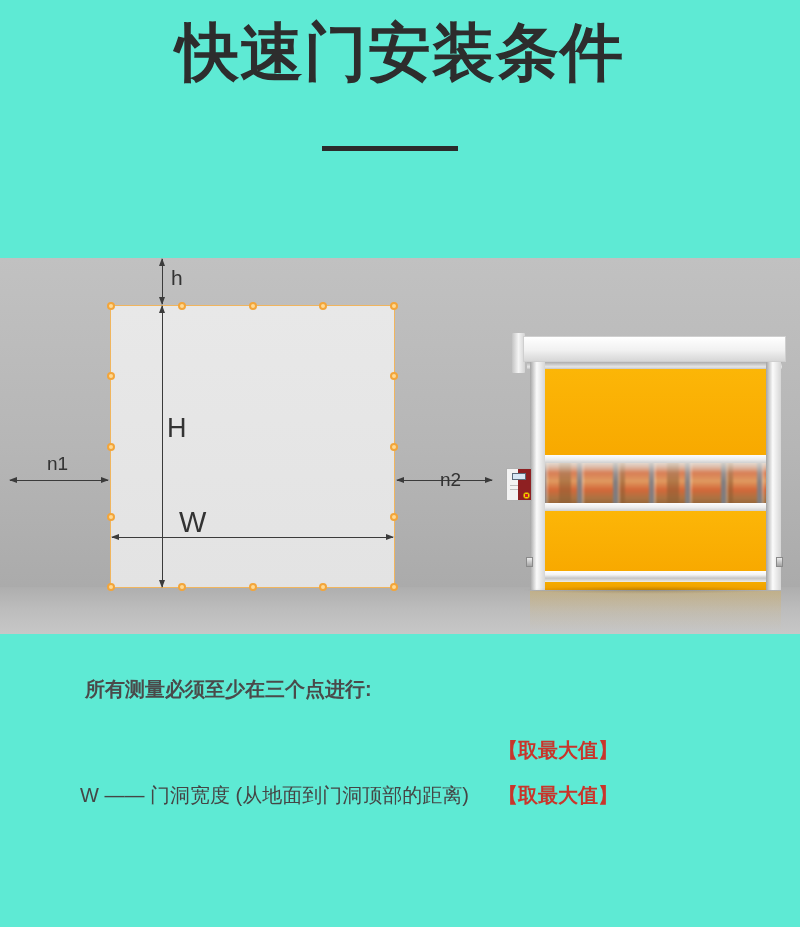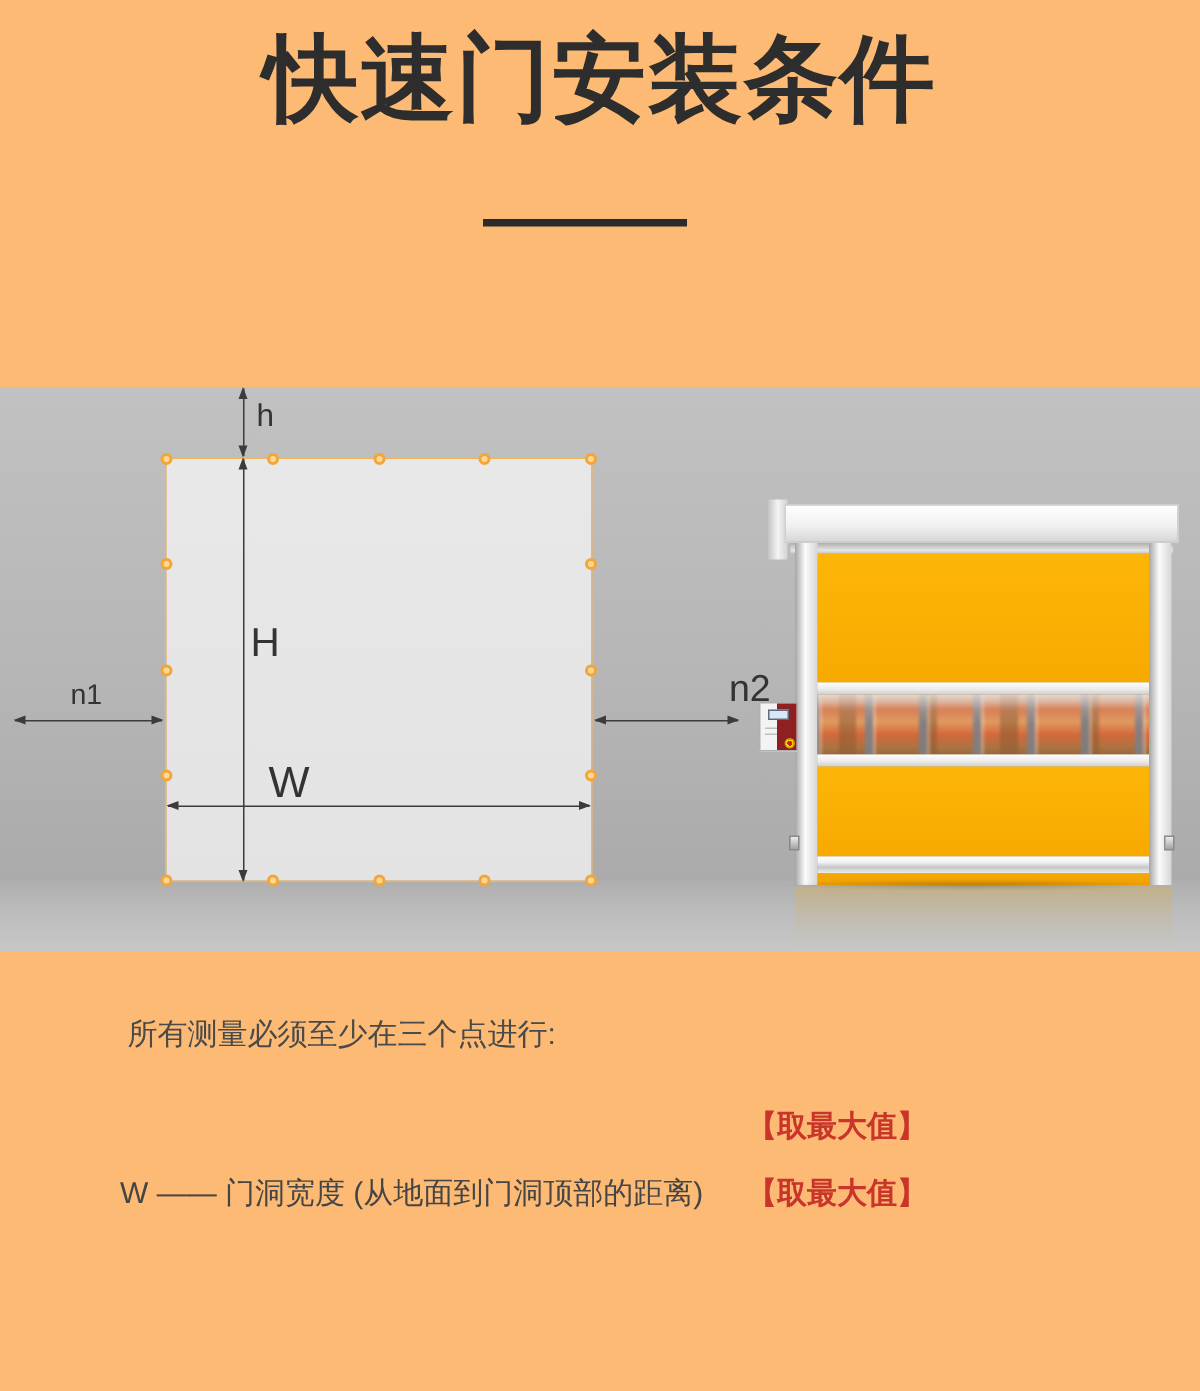--- a/index.html
+++ b/index.html
@@ -1,17 +1,17 @@
 <!DOCTYPE html>
 <html><head>
 <meta charset="utf-8">
 <style>
   * { margin:0; padding:0; box-sizing:border-box; }
   body { background:#ffffff; font-family:"Liberation Sans","DejaVu Sans",sans-serif; }
-  .page { position:relative; width:800px; height:927px; background:#fdba74; overflow:hidden; }
+  .page { position:relative; width:800px; height:927px; background:#5eead4; overflow:hidden; }
 
   
   .title { position:absolute; top:10px; left:0; width:800px; text-align:center;
            font-size:63px; font-weight:bold; color:#2d2d2d; letter-spacing:1px; }
   .divider { position:absolute; top:146px; left:322px; width:136px; height:5px; background:#2b2b2b; }
   .subtitle { position:absolute; top:181px; left:0; width:800px; text-align:center;
               font-size:27px; font-weight:600; color:#3b3b3b; letter-spacing:-0.5px; }
 
   
   .diagram { position:absolute; top:258px; left:0; width:800px; height:376px;
@@ -84,21 +84,21 @@
   .control-line1 { position:absolute; left:3px; top:16px; width:8px; height:1px; background:#bdbdbd; }
   .control-line2 { position:absolute; left:3px; top:20px; width:8px; height:1px; background:#bdbdbd; }
   .estop { position:absolute; left:16px; top:23px; width:7px; height:7px; border-radius:50%;
            background:radial-gradient(circle,#cc2222 0 1.6px,#ffd400 1.7px); border:1px solid #c8a400; }
   .door-shadow { position:absolute; left:15px; top:253px; width:255px; height:8px;
      background:radial-gradient(ellipse at center, rgba(0,0,0,0.20), rgba(0,0,0,0) 70%); }
   .reflection { position:absolute; left:25px; top:258px; width:251px; height:40px;
      background:linear-gradient(180deg, rgba(249,172,0,0.22) 0%, rgba(249,172,0,0.07) 55%, rgba(249,172,0,0) 100%); }
 
   
-  .note-intro { position:absolute; left:85px; top:676px; font-size:20px; color:#4a4a4a; }
+  .note-intro { position:absolute; left:85px; top:676px; font-size:20px; color:#4a4a4a;font-weight:bold; }
   .note-line { position:absolute; left:80px; width:720px; height:28px;
                font-size:20px; color:#454545; white-space:nowrap; }
   .note-line .highlight { position:absolute; left:418px; top:0; color:#c9352b; font-weight:600; }
   .note-line .side-note { position:absolute; left:388px; top:0; color:#454545; }
 </style>
 </head>
 <body>
 
 <div class="page">
 
@@ -134,21 +134,21 @@
     <div class="arr-v" style="left:162px; top:48px; height:281px;"></div>
     <span class="dim-label" style="left:167px; top:155px; font-size:27px;">H</span>
 
     <div class="arr-h" style="left:112px; top:279px; width:281px;"></div>
     <span class="dim-label" style="left:179px; top:248px; font-size:29px;">W</span>
 
     <div class="arr-h" style="left:10px; top:222px; width:98px;"></div>
     <span class="dim-label" style="left:47px; top:195px; font-size:19px;">n1</span>
 
     <div class="arr-h" style="left:397px; top:222px; width:95px;"></div>
-    <span class="dim-label" style="left:440px; top:187px; font-size:25px;margin-left:46px;">n2</span>
+    <span class="dim-label" style="left:440px; top:211px; font-size:19px;">n2</span>
 
     <div class="door">
       <div class="end-cap"></div>
       <div class="housing"></div>
       <div class="molding"></div>
       <div class="rail rail-left"></div>
       <div class="rail rail-right"></div>
 
       <div class="curtain">
         <div class="panel-yellow" style="top:0; height:86px;"></div>

